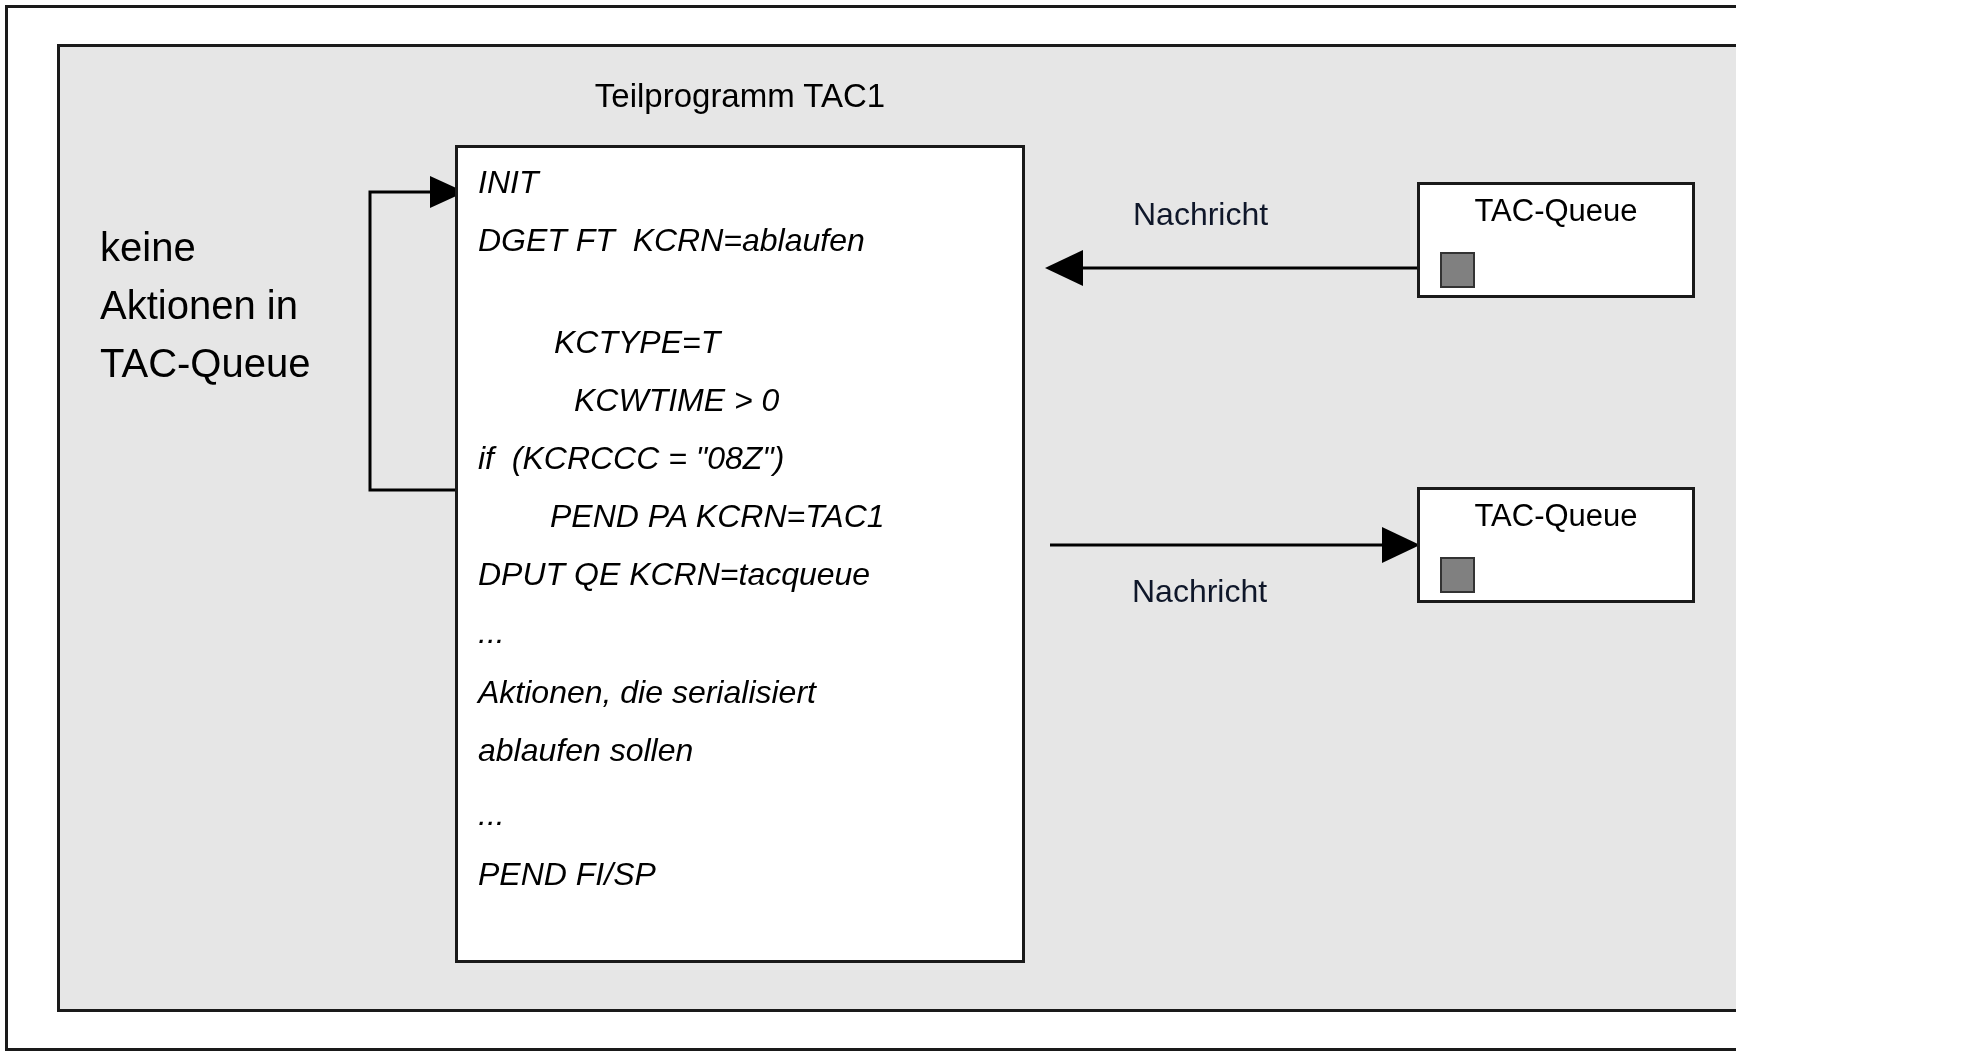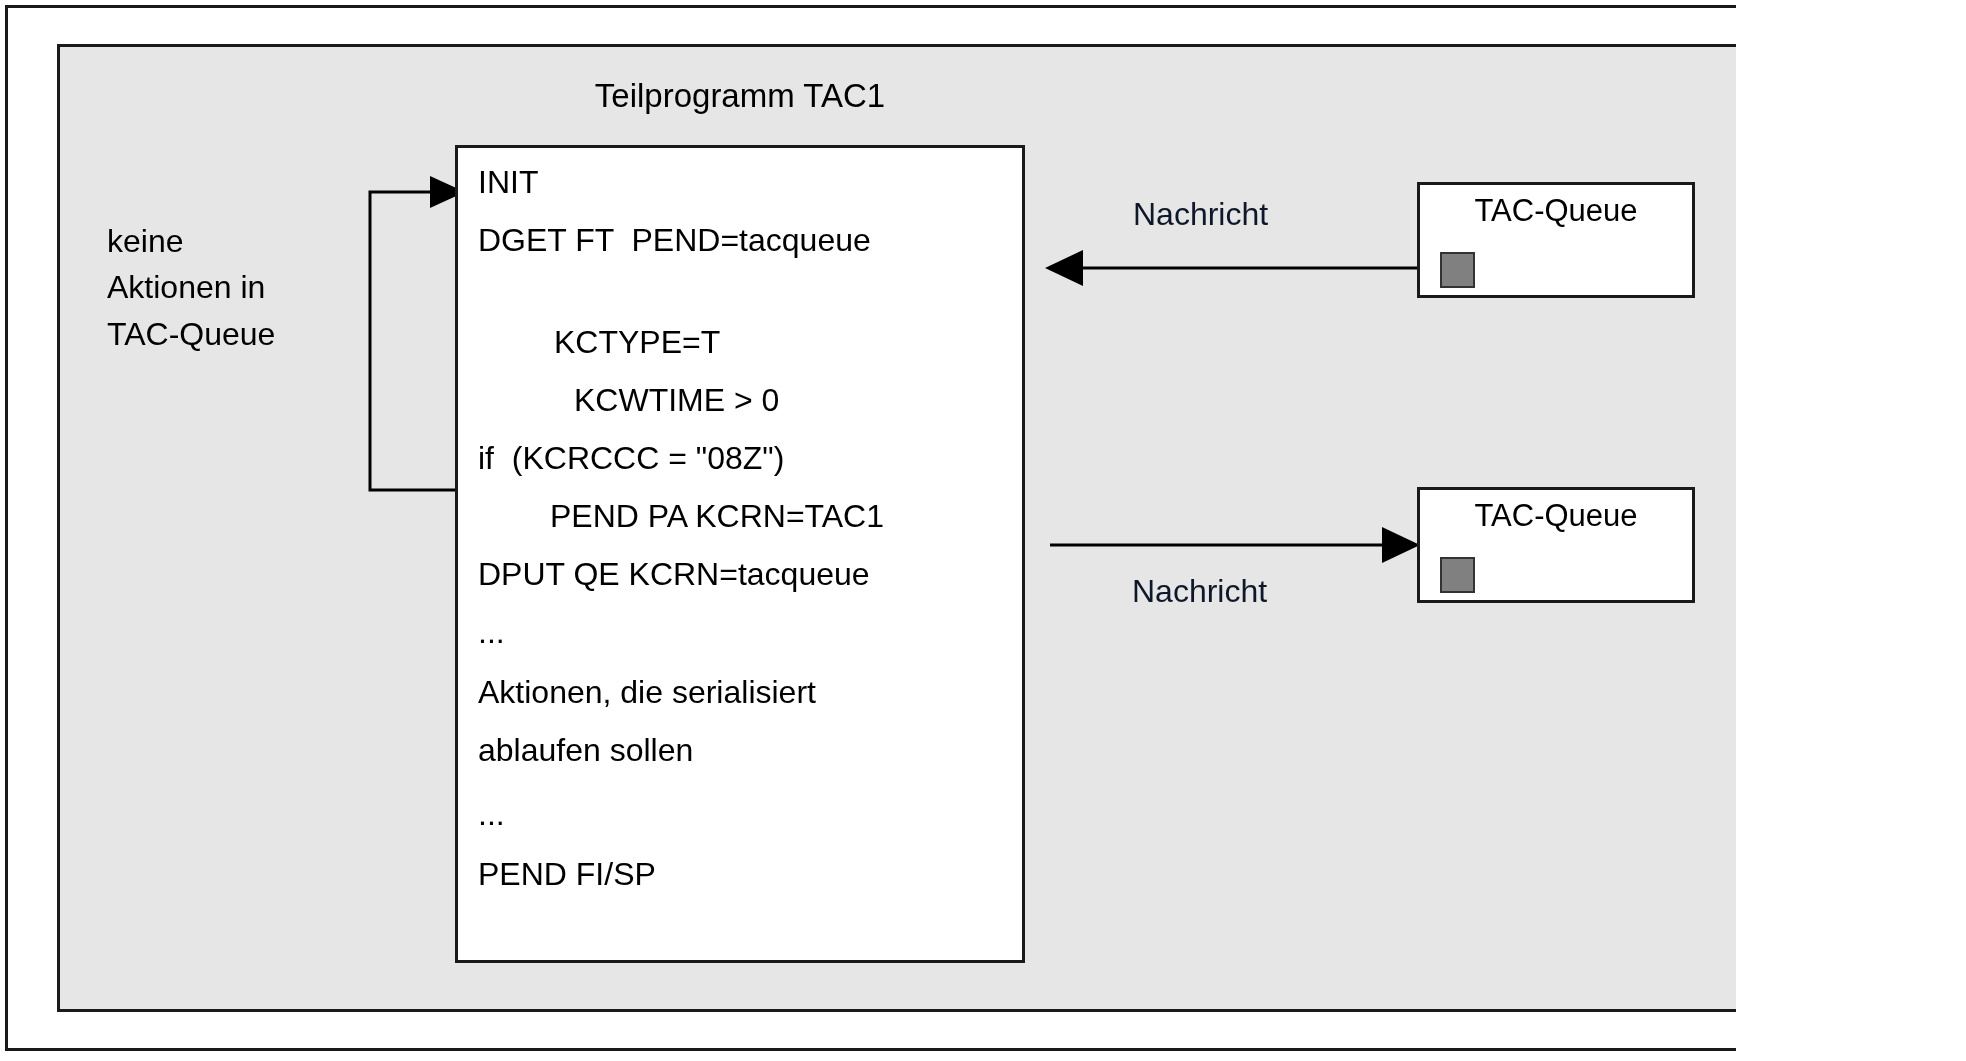--- a/index.html
+++ b/index.html
@@ -69,37 +69,37 @@
     top: 18px;
     right: 6px;
   }
   .code-line {
     font-size: 32px;
     color: #000000;
     line-height: 1.0;
     height: 58px;
     white-space: pre;
     letter-spacing: 0px;
+    font-style: italic;
   }
   .code-line.indent1 { padding-left: 76px; margin-top: 44px; }
   .code-line.indent2 { padding-left: 96px; }
   .code-line.indent3 { padding-left: 72px; }
   .code-line.dots { font-size: 32px; height: 60px; }
   .code-line.gap { height: 64px; }
 
   
   #left-caption {
     position: absolute;
     left: 100px;
     top: 218px;
     width: 300px;
-    font-size: 32px;
+    font-size: 40px;
     color: #000000;
     line-height: 1.45;
-    margin-left: 7px;
   }
   #left-caption div { white-space: nowrap; }
 
   
   #loop-arrow {
     position: absolute;
     left: 360px;
     top: 170px;
     width: 120px;
     height: 350px;
@@ -171,21 +171,21 @@
   </div>
 
   <svg id="loop-arrow" viewBox="0 0 120 350" xmlns="http://www.w3.org/2000/svg">
     <path d="M 95 320 L 10 320 L 10 22 L 72 22" fill="none" stroke="#000000" stroke-width="3"></path>
     <polygon points="70,6 70,38 105,22" fill="#000000"></polygon>
   </svg>
 
   <div id="code-box">
     <div id="code-lines">
       <div class="code-line">INIT</div>
-      <div class="code-line">DGET FT  PEND=tacqueue</div>
+      <div class="code-line">DGET FT  KCRN=ablaufen</div>
       <div class="code-line indent1">KCTYPE=T</div>
       <div class="code-line indent2">KCWTIME &gt; 0</div>
       <div class="code-line">if  (KCRCCC = "08Z")</div>
       <div class="code-line indent3">PEND PA KCRN=TAC1</div>
       <div class="code-line">DPUT QE KCRN=tacqueue</div>
       <div class="code-line dots">...</div>
       <div class="code-line">Aktionen, die serialisiert</div>
       <div class="code-line gap">ablaufen sollen</div>
       <div class="code-line dots">...</div>
       <div class="code-line">PEND FI/SP</div>

